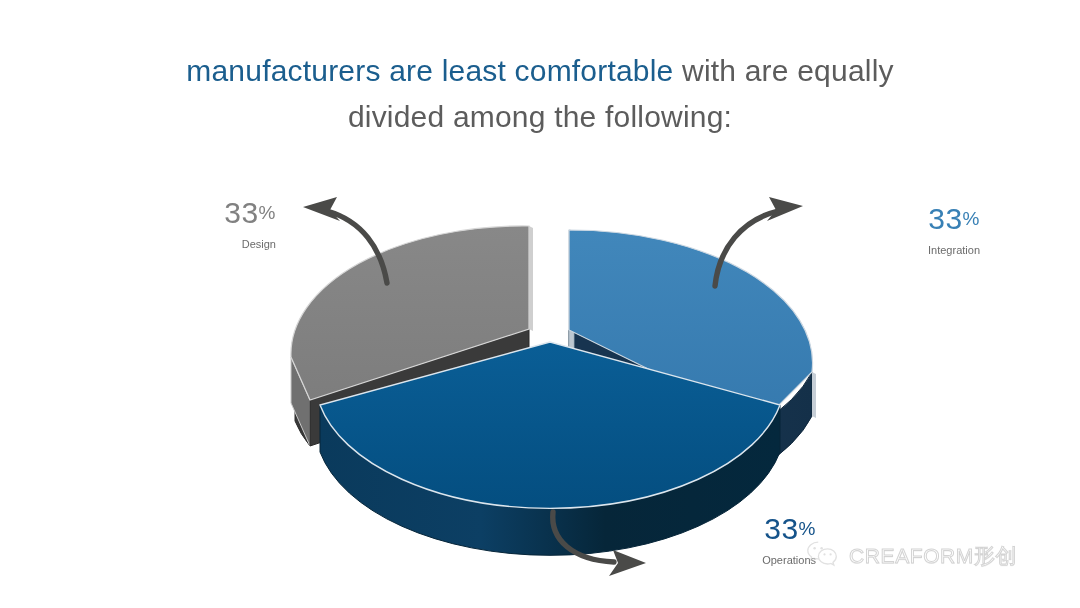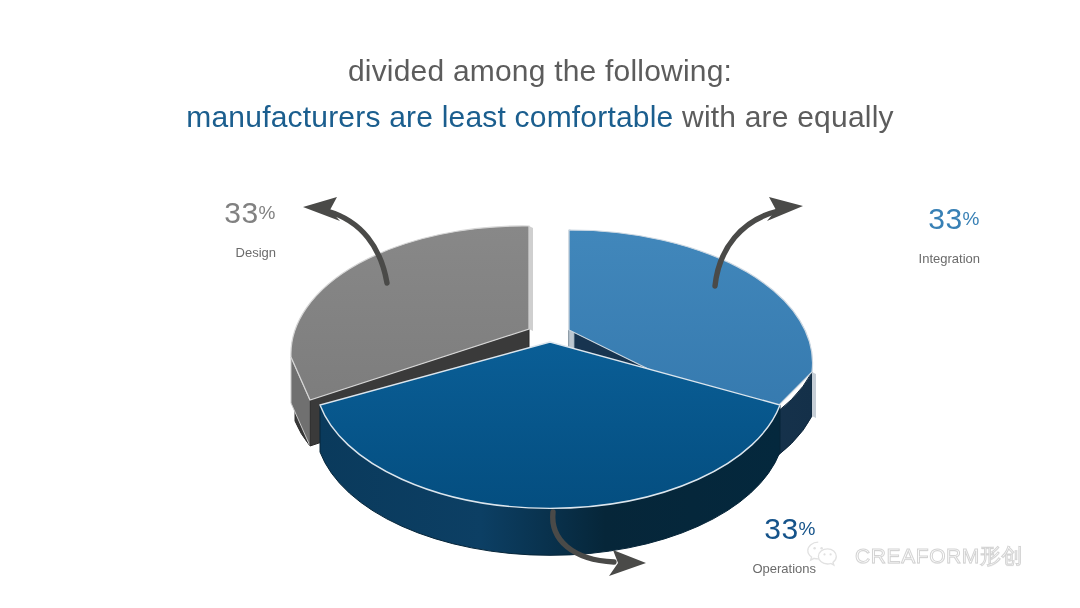--- a/index.html
+++ b/index.html
@@ -58,22 +58,22 @@
   .callout .pct {
     font-size: 30px;
     letter-spacing: 0.5px;
     white-space: nowrap;
   }
   .callout .pct .sym {
     font-size: 19px;
     vertical-align: 4px;
   }
   .callout .cat {
-    margin-top: 18px;
-    font-size: 13px;
+    margin-top: 11px;
+    font-size: 11px;
     color: #6b6b6b;
     white-space: nowrap;
   }
 
   #callout-design {
     left: 146px;
     top: 198px;
     width: 130px;
   }
   #callout-design .pct { color: #818181; }
@@ -92,38 +92,38 @@
   }
   #callout-operations .pct { color: #15538a; }
 
   
   #watermark {
     position: absolute;
     left: 806px;
     top: 540px;
     display: flex;
     align-items: center;
-    gap: 15px;
+    gap: 9px;
     opacity: 0.62;
   }
   #watermark .wm-text {
     font-size: 21px;
     color: #ffffff;
     letter-spacing: 0.6px;
     -webkit-text-stroke: 1px #b9b9b9;
     text-shadow: 0 1px 0 #e8e8e8;
     white-space: nowrap;
   }
 </style>
 </head>
 <body>
 
 <div id="headline">
+  <span class="hl-line"><span class="hl-accent">manufacturers are least comfortable</span><span> with are equally</span></span>
   <span class="hl-line">divided among the following:</span>
-  <span class="hl-line"><span class="hl-accent">manufacturers are least comfortable</span><span> with are equally</span></span>
 </div>
 
 <div id="pie-stage">
   <svg width="1080" height="608" viewBox="0 0 1080 608" xmlns="http://www.w3.org/2000/svg">
     <defs>
       <linearGradient id="gradDarkBlueSide" x1="0" y1="0" x2="1" y2="0">
         <stop offset="0%" stop-color="#0a3a5c"></stop>
         <stop offset="35%" stop-color="#0c3f64"></stop>
         <stop offset="62%" stop-color="#062639"></stop>
         <stop offset="100%" stop-color="#04283d"></stop>

